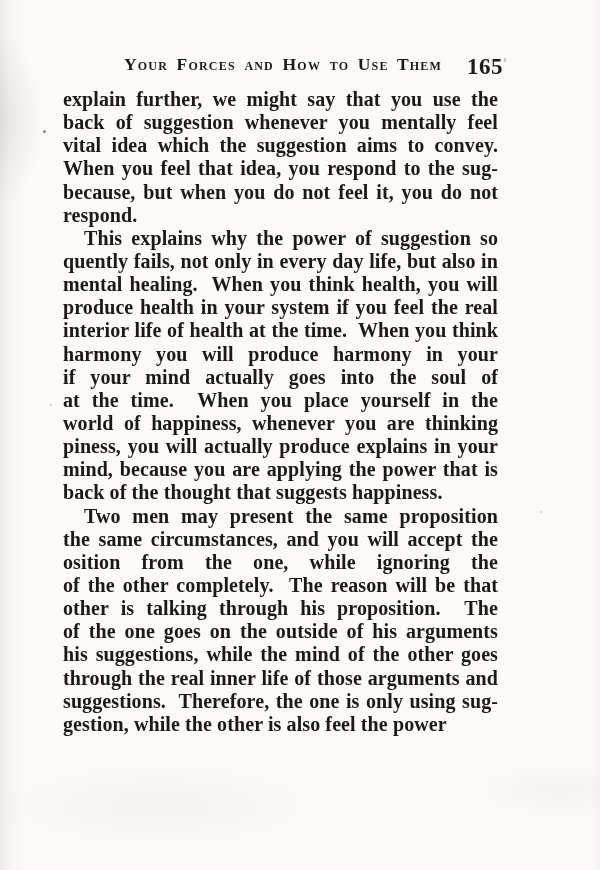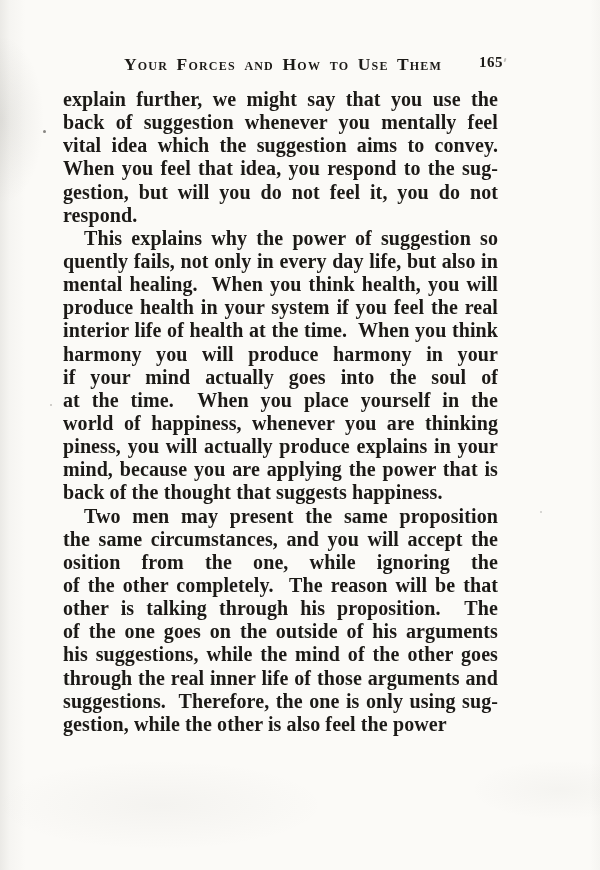--- a/index.html
+++ b/index.html
@@ -42,21 +42,21 @@
     font-weight: 700;
     font-size: 17.5px;
     letter-spacing: 1.2px;
     word-spacing: 3px;
     white-space: nowrap;
   }
   .page-number {
     position: absolute;
     right: 0; top: 0;
     font-weight: 700;
-    font-size: 15px;
+    font-size: 23px;
     letter-spacing: 0.5px;
     text-align: right;
   }
   .text-block {
     position: absolute;
     left: 63px; top: 88px;
     width: 435px;
     color: var(--ink);
   }
   .line {
@@ -90,21 +90,21 @@
   <header class="running-header">
     <span class="running-title">Your Forces and How to Use Them</span>
     <span class="page-number">165</span>
   </header>
 
   <main class="text-block">
       <div class="line">explain further, we might say that you use the power</div>
       <div class="line">back of suggestion whenever you mentally feel that</div>
       <div class="line">vital idea which the suggestion aims to convey.</div>
       <div class="line">When you feel that idea, you respond to the sug-</div>
-      <div class="line">gestion, but will you do not feel it, you do not</div>
+      <div class="line">because, but when you do not feel it, you do not</div>
       <div class="line last">respond.</div>
       <div class="line indent">This explains why the power of suggestion so fre-</div>
       <div class="line">quently fails, not only in every day life, but also in</div>
       <div class="line">mental healing.&nbsp; When you think health, you will</div>
       <div class="line">produce health in your system if you feel the real or</div>
       <div class="line">interior life of health at the time.&nbsp; When you think</div>
       <div class="line">harmony you will produce harmony in your system,</div>
       <div class="line">if your mind actually goes into the soul of harmony</div>
       <div class="line">at the time.&nbsp; When you place yourself in the mental</div>
       <div class="line">world of happiness, whenever you are thinking hap-</div>

